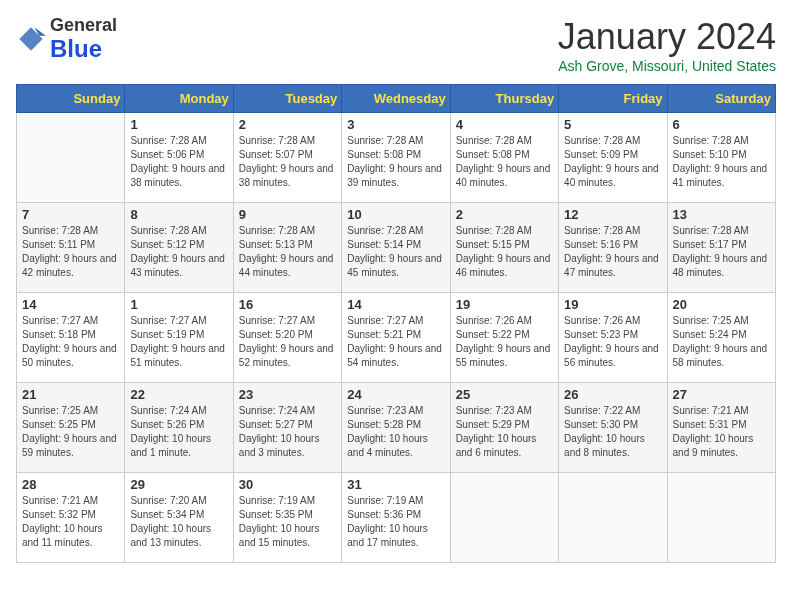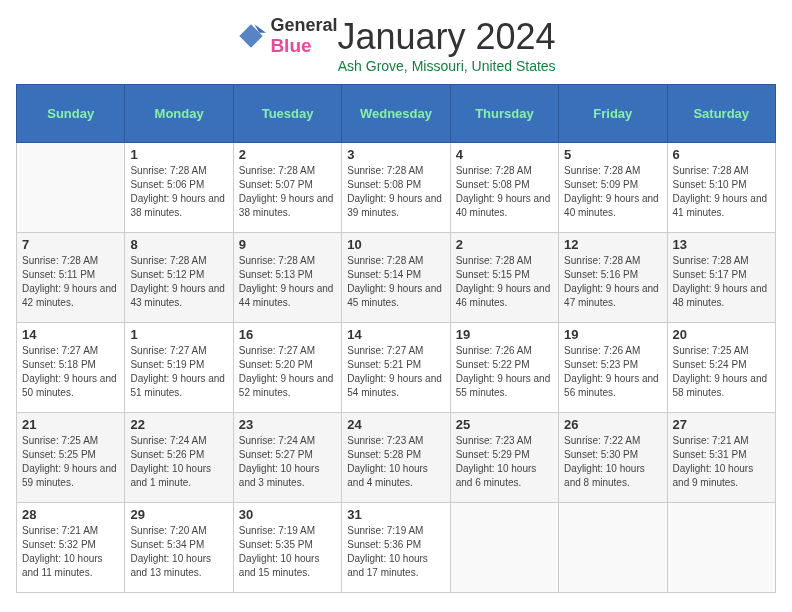--- a/index.html
+++ b/index.html
@@ -5,43 +5,43 @@
     * { margin: 0; padding: 0; box-sizing: border-box; }
     body {
       font-family: Arial, sans-serif;
       background: #fff;
       width: 792px;
       min-height: 612px;
       padding: 16px;
     }
     .header {
       display: flex;
-      justify-content: center;
+      justify-content: space-between;
       align-items: flex-start;
       margin-bottom: 10px;
     }
     .logo {
       display: flex;
       align-items: center;
       gap: 4px;
     }
     .logo-text {
       display: flex;
       flex-direction: column;
       line-height: 1.1;
     }
     .logo-general {
       font-size: 18px;
       font-weight: bold;
       color: #333;
     }
     .logo-blue {
-      font-size: 19px;
-      font-weight: bold;
-      color: #ec4899;
+      font-size: 24px;
+      font-weight: bold;
+      color: #1d4ed8;
     }
     .logo-icon {
       width: 30px;
       height: 30px;
     }
     .title-block {
       text-align: right;
     }
     .month-title {
       font-size: 36px;
@@ -52,25 +52,25 @@
       font-size: 14px;
       color: #15803d;
     }
     table {
       width: 100%;
       border-collapse: collapse;
       table-layout: fixed;
     }
     thead tr th {
       background-color: #3a6fba;
-      color: #86efac;
-      padding: 21px 4px;
+      color: #fde047;
+      padding: 6px 4px;
       font-size: 13px;
       font-weight: bold;
-      text-align: center;
+      text-align: right;
       border: 1px solid #2a5a9a;
     }
     tbody tr td {
       border: 1px solid #ccc;
       vertical-align: top;
       padding: 4px 5px;
       font-size: 10.5px;
       color: #333;
       height: 90px;
       background: #fff;

